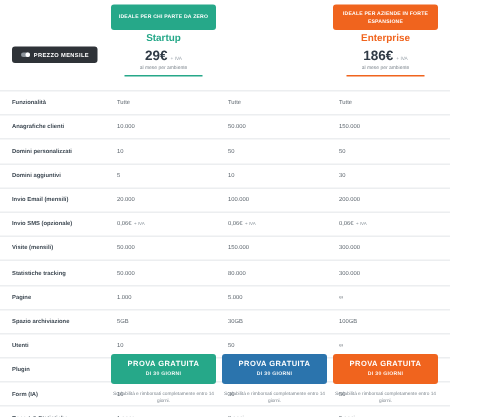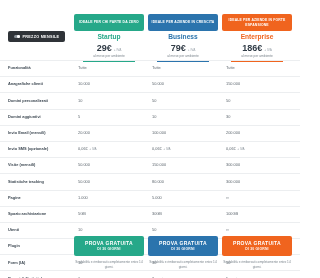--- a/index.html
+++ b/index.html
@@ -7,21 +7,21 @@
     width:300px;height:278px;overflow:hidden;
     background:#ffffff;
     font-family:"Liberation Sans","DejaVu Sans",sans-serif;
     color:#3d4852;
     -webkit-font-smoothing:antialiased;
   }
   .page{position:relative;width:300px;height:278px;background:#fff;}
 
   
   .plans-header{
-    position:absolute;left:0;top:11px;width:300px;height:60px;
+    position:absolute;left:0;top:0;width:300px;height:60px;
   }
   .plan-col{
     position:absolute;top:3px;width:70px;
     display:flex;flex-direction:column;align-items:center;
   }
   .plan-col.c1{left:74px;}
   .plan-col.c2{left:148px;}
   .plan-col.c3{left:222px;}
 
   .plan-ribbon{
@@ -135,32 +135,20 @@
         <div class="plan-name name-teal">Startup</div>
         <div class="plan-price-row">
           <span class="plan-price">29€</span>
           <span class="plan-vat">+ IVA</span>
         </div>
         <div class="plan-period">al mese per ambiente</div>
         <div class="plan-rule rule-teal"></div>
       </div>
     </div>
 
-    <div class="plan-col c2">
-      <div class="plan-ribbon ribbon-blue">IDEALE PER AZIENDE IN CRESCITA</div>
-      <div class="plan-body">
-        <div class="plan-name name-blue">Business</div>
-        <div class="plan-price-row">
-          <span class="plan-price">79€</span>
-          <span class="plan-vat">+ IVA</span>
-        </div>
-        <div class="plan-period">al mese per ambiente</div>
-        <div class="plan-rule rule-blue"></div>
-      </div>
-    </div>
 
     <div class="plan-col c3">
       <div class="plan-ribbon ribbon-orange">IDEALE PER AZIENDE IN FORTE ESPANSIONE</div>
       <div class="plan-body">
         <div class="plan-name name-orange">Enterprise</div>
         <div class="plan-price-row">
           <span class="plan-price">186€</span>
           <span class="plan-vat">+ IVA</span>
         </div>
         <div class="plan-period">al mese per ambiente</div>

